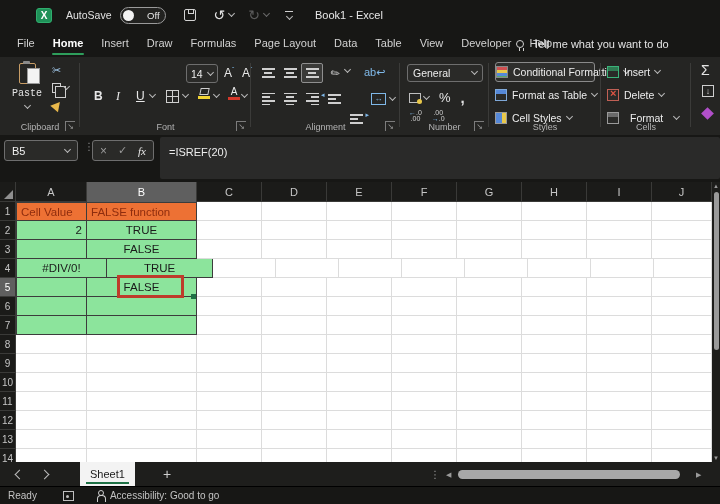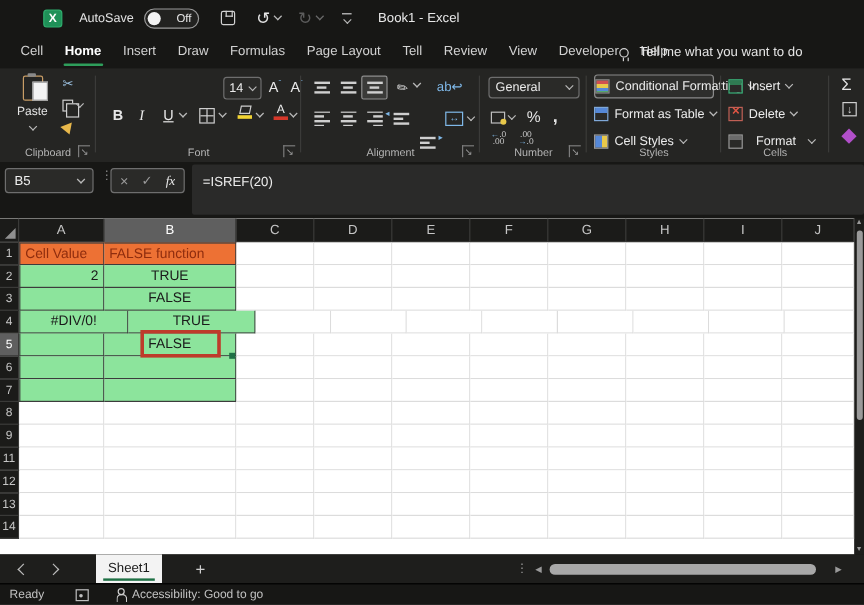--- a/index.html
+++ b/index.html
@@ -44,21 +44,21 @@
   
   #ribbon { position:absolute; left:0; top:57px; width:720px; height:78px; background:#252523; }
   .group { position:absolute; top:0; height:78px; }
   #g-clip { left:0; width:80px; } #g-font { left:80px; width:171px; }
   #g-align { left:251px; width:149px; } #g-num { left:400px; width:89px; }
   #g-styles { left:489px; width:112px; } #g-cells { left:601px; width:90px; }
   #g-edit { left:691px; width:40px; }
   .gsep { position:absolute; top:6px; bottom:8px; right:0; width:1px; background:#3b3b39; }
 
   
-  #paste-btn { position:absolute; left:8px; top:6px; width:38px; height:57px; display:flex; flex-direction:column; align-items:center; border-radius:3px; }
+  #paste-btn { position:absolute; left:8px; top:6px; width:38px; height:57px; display:flex; flex-direction:column; align-items:center; border-radius:3px;font-family:Liberation Mono, monospace; }
   .clipb { width:17px; height:21px; border:1.5px solid #c89d66; border-radius:2px; position:relative; background:#252523; }
   .clipb::before { content:''; position:absolute; left:3px; top:-3px; width:7px; height:3px; background:#8a8a8a; border-radius:1px; }
   .clipb::after { content:''; position:absolute; right:-5px; top:4px; width:11px; height:14px; background:#f3f3f3; border:1px solid #9a9a9a; }
   #paste-lbl { font-size:10px; color:#e4e4e4; margin-top:4px; }
   #paste-btn .chv { margin-top:4px; }
   .clipcol { position:absolute; left:52px; top:8px; display:flex; flex-direction:column; gap:8px; align-items:flex-start; }
   .scissors { font-size:11px; color:#9dc2e2; line-height:10px; }
   .copyic { width:9px; height:10px; border:1px solid #cfcfcf; position:relative; }
   .copyic::after { content:''; position:absolute; left:2px; top:2px; width:9px; height:10px; border:1px solid #cfcfcf; background:#252523; }
   .brush { width:0; height:0; border-left:5px solid transparent; border-right:5px solid transparent; border-bottom:9px solid #e8b84b; transform:rotate(40deg); }
@@ -206,28 +206,28 @@
   <span class="redo">↻</span>
     <span class="chv dim" style="margin-left:4px"></span>
   <span class="qat">
       <i></i>
       <span class="chv" style="margin:0"></span>
     </span>
   <span id="doc-title">Book1  -  Excel</span>
 </div>
 
 <div id="tabsrow">
-    <div class="rtab">Cell</div>
+    <div class="rtab">File</div>
     <div class="rtab active">Home</div>
     <div class="rtab">Insert</div>
     <div class="rtab">Draw</div>
     <div class="rtab">Formulas</div>
     <div class="rtab">Page Layout</div>
-    <div class="rtab">Tell</div>
-    <div class="rtab">Review</div>
+    <div class="rtab">Data</div>
+    <div class="rtab">Table</div>
     <div class="rtab">View</div>
     <div class="rtab">Developer</div>
     <div class="rtab">Help</div>
   </div>
 <div id="tellme">
   <span class="bulb"></span>
   <span id="tellme-lbl">Tell me what you want to do</span>
 </div>
 
 <div id="ribbon">
@@ -564,20 +564,33 @@
         <div class="cell" style="width: 65px;"></div>
         <div class="cell" style="width: 65px;"></div>
         <div class="cell" style="width: 65px;"></div>
         <div class="cell" style="width: 65px;"></div>
         <div class="cell" style="width: 65px;"></div>
         <div class="cell" style="width: 65px;"></div>
         <div class="cell" style="width: 65px;"></div>
         <div class="cell" style="width: 60px;"></div>
       </div>
       <div class="grow">
+        <div class="rowhdr">10</div>
+        <div class="cell" style="width: 71px;"></div>
+        <div class="cell" style="width: 110px;"></div>
+        <div class="cell" style="width: 65px;"></div>
+        <div class="cell" style="width: 65px;"></div>
+        <div class="cell" style="width: 65px;"></div>
+        <div class="cell" style="width: 65px;"></div>
+        <div class="cell" style="width: 65px;"></div>
+        <div class="cell" style="width: 65px;"></div>
+        <div class="cell" style="width: 65px;"></div>
+        <div class="cell" style="width: 60px;"></div>
+      </div>
+      <div class="grow">
         <div class="rowhdr">11</div>
         <div class="cell" style="width: 71px;"></div>
         <div class="cell" style="width: 110px;"></div>
         <div class="cell" style="width: 65px;"></div>
         <div class="cell" style="width: 65px;"></div>
         <div class="cell" style="width: 65px;"></div>
         <div class="cell" style="width: 65px;"></div>
         <div class="cell" style="width: 65px;"></div>
         <div class="cell" style="width: 65px;"></div>
         <div class="cell" style="width: 65px;"></div>

